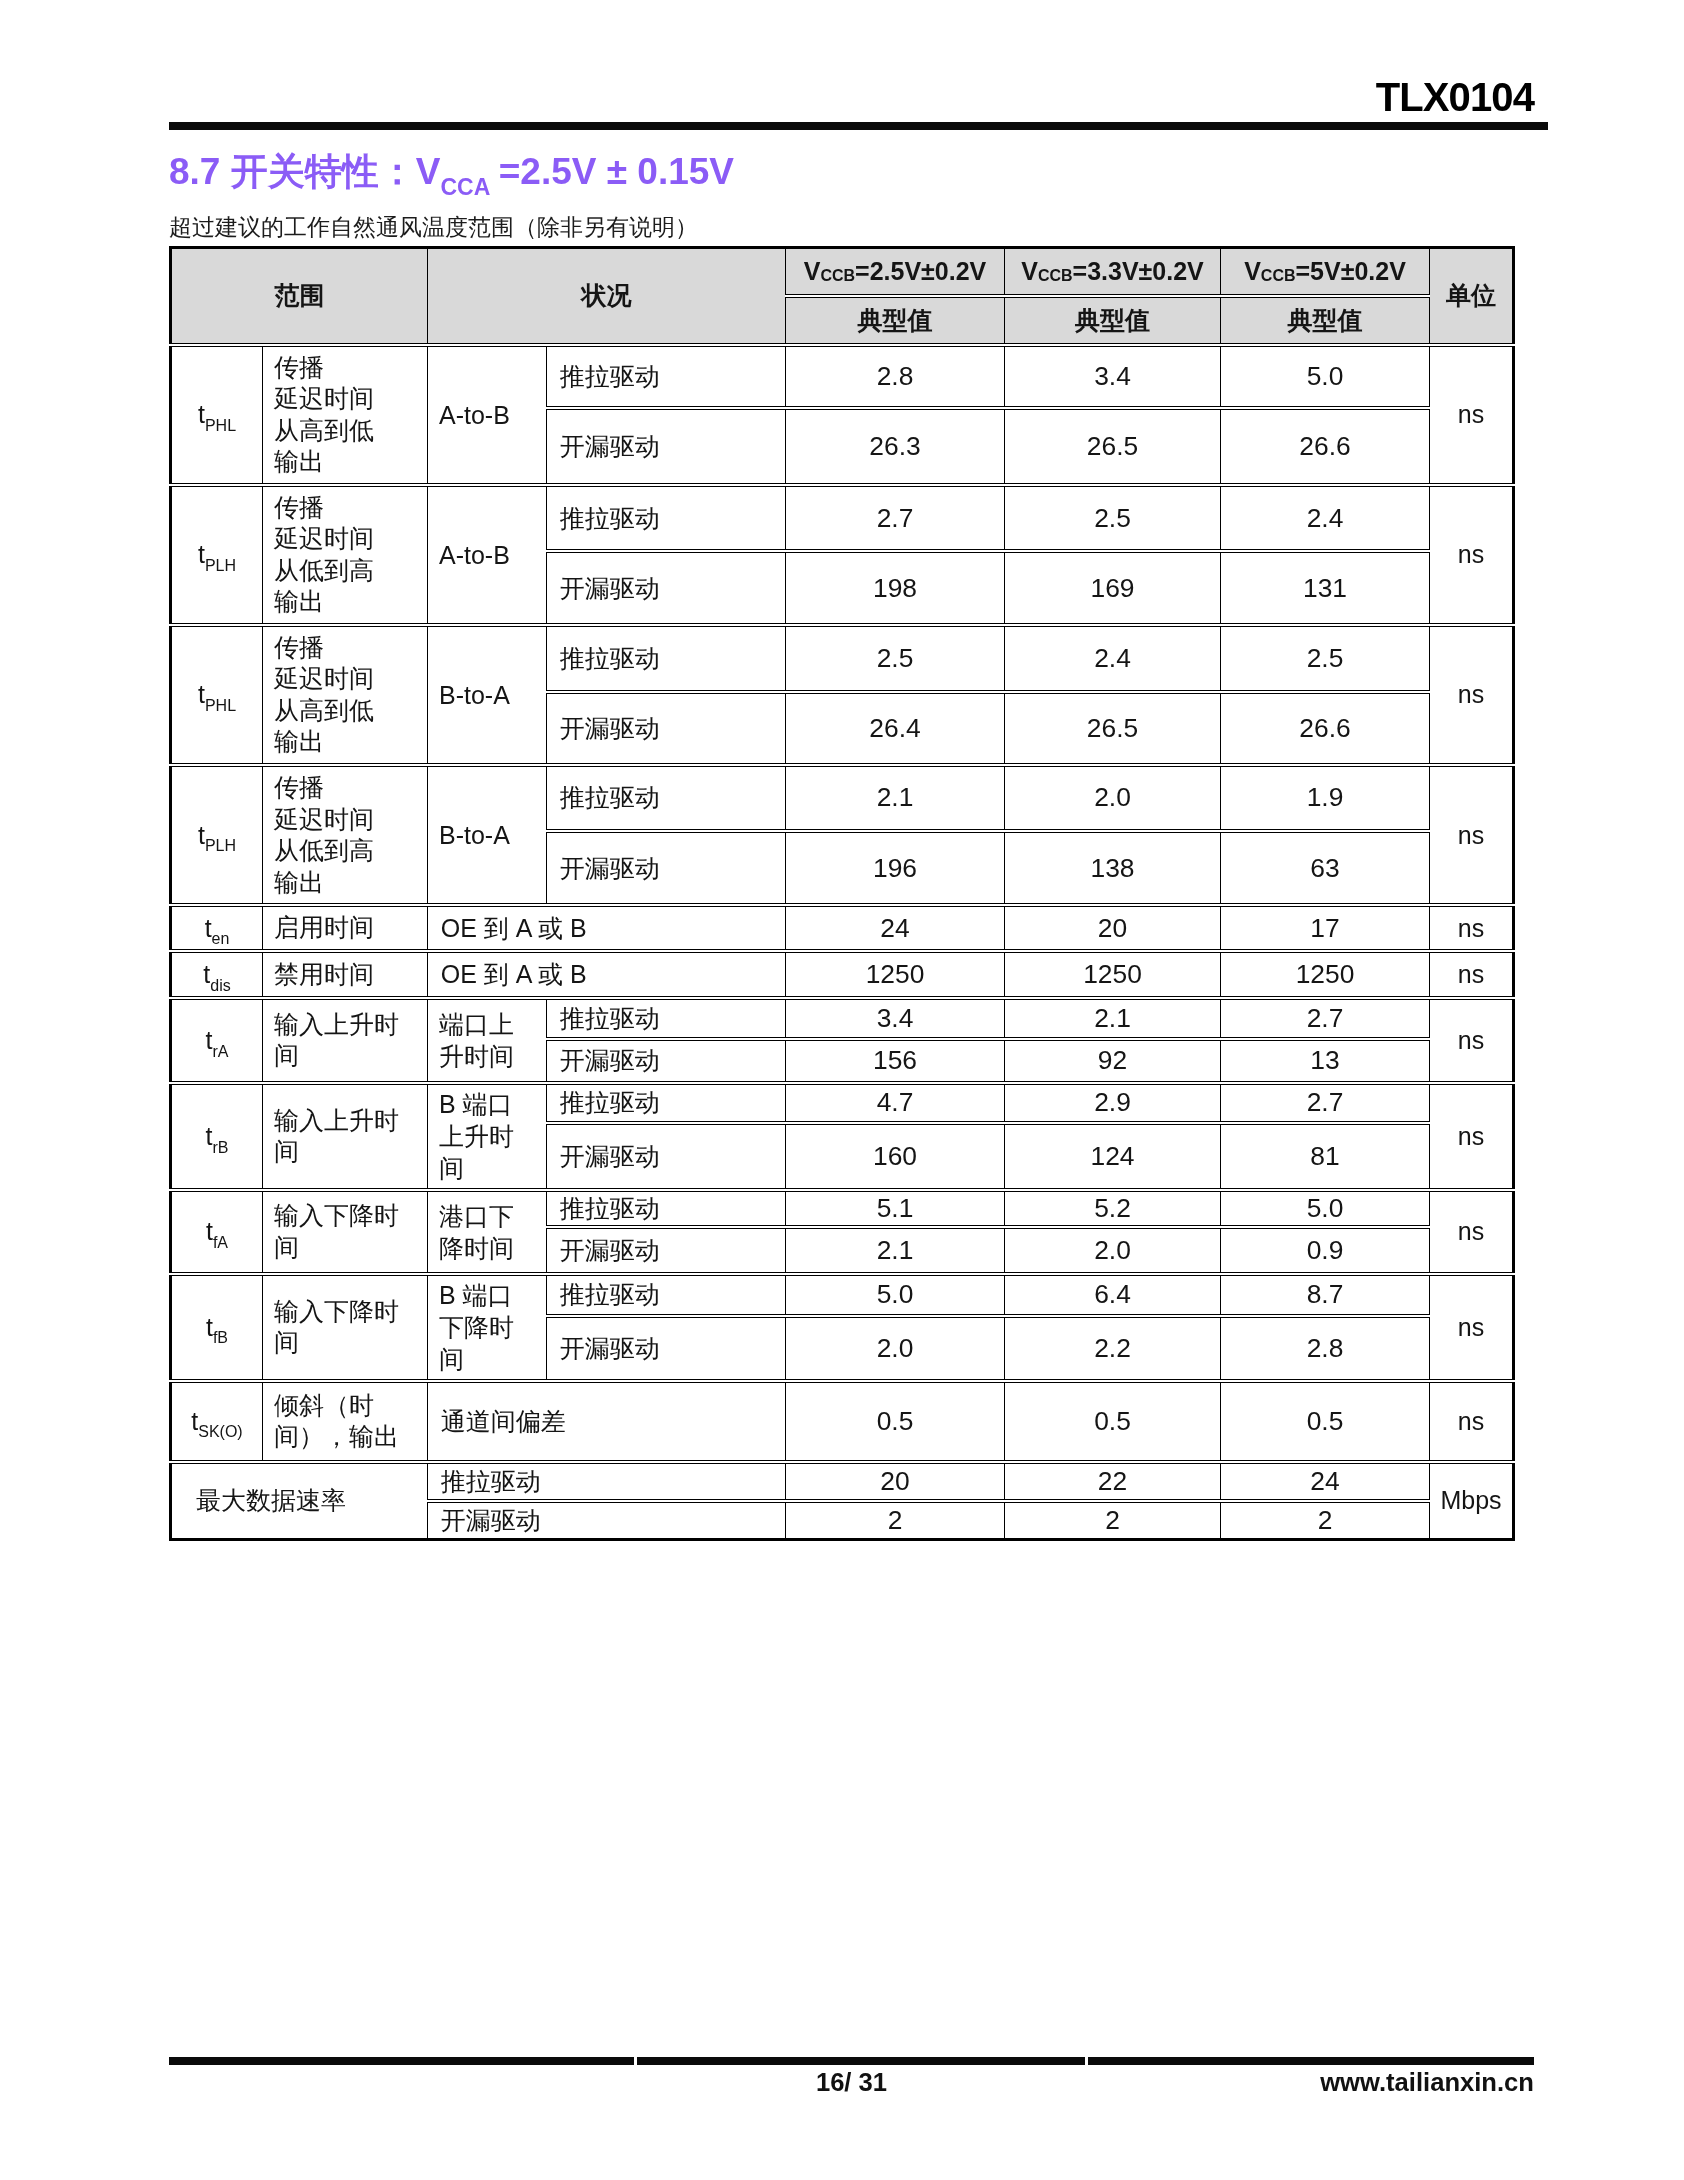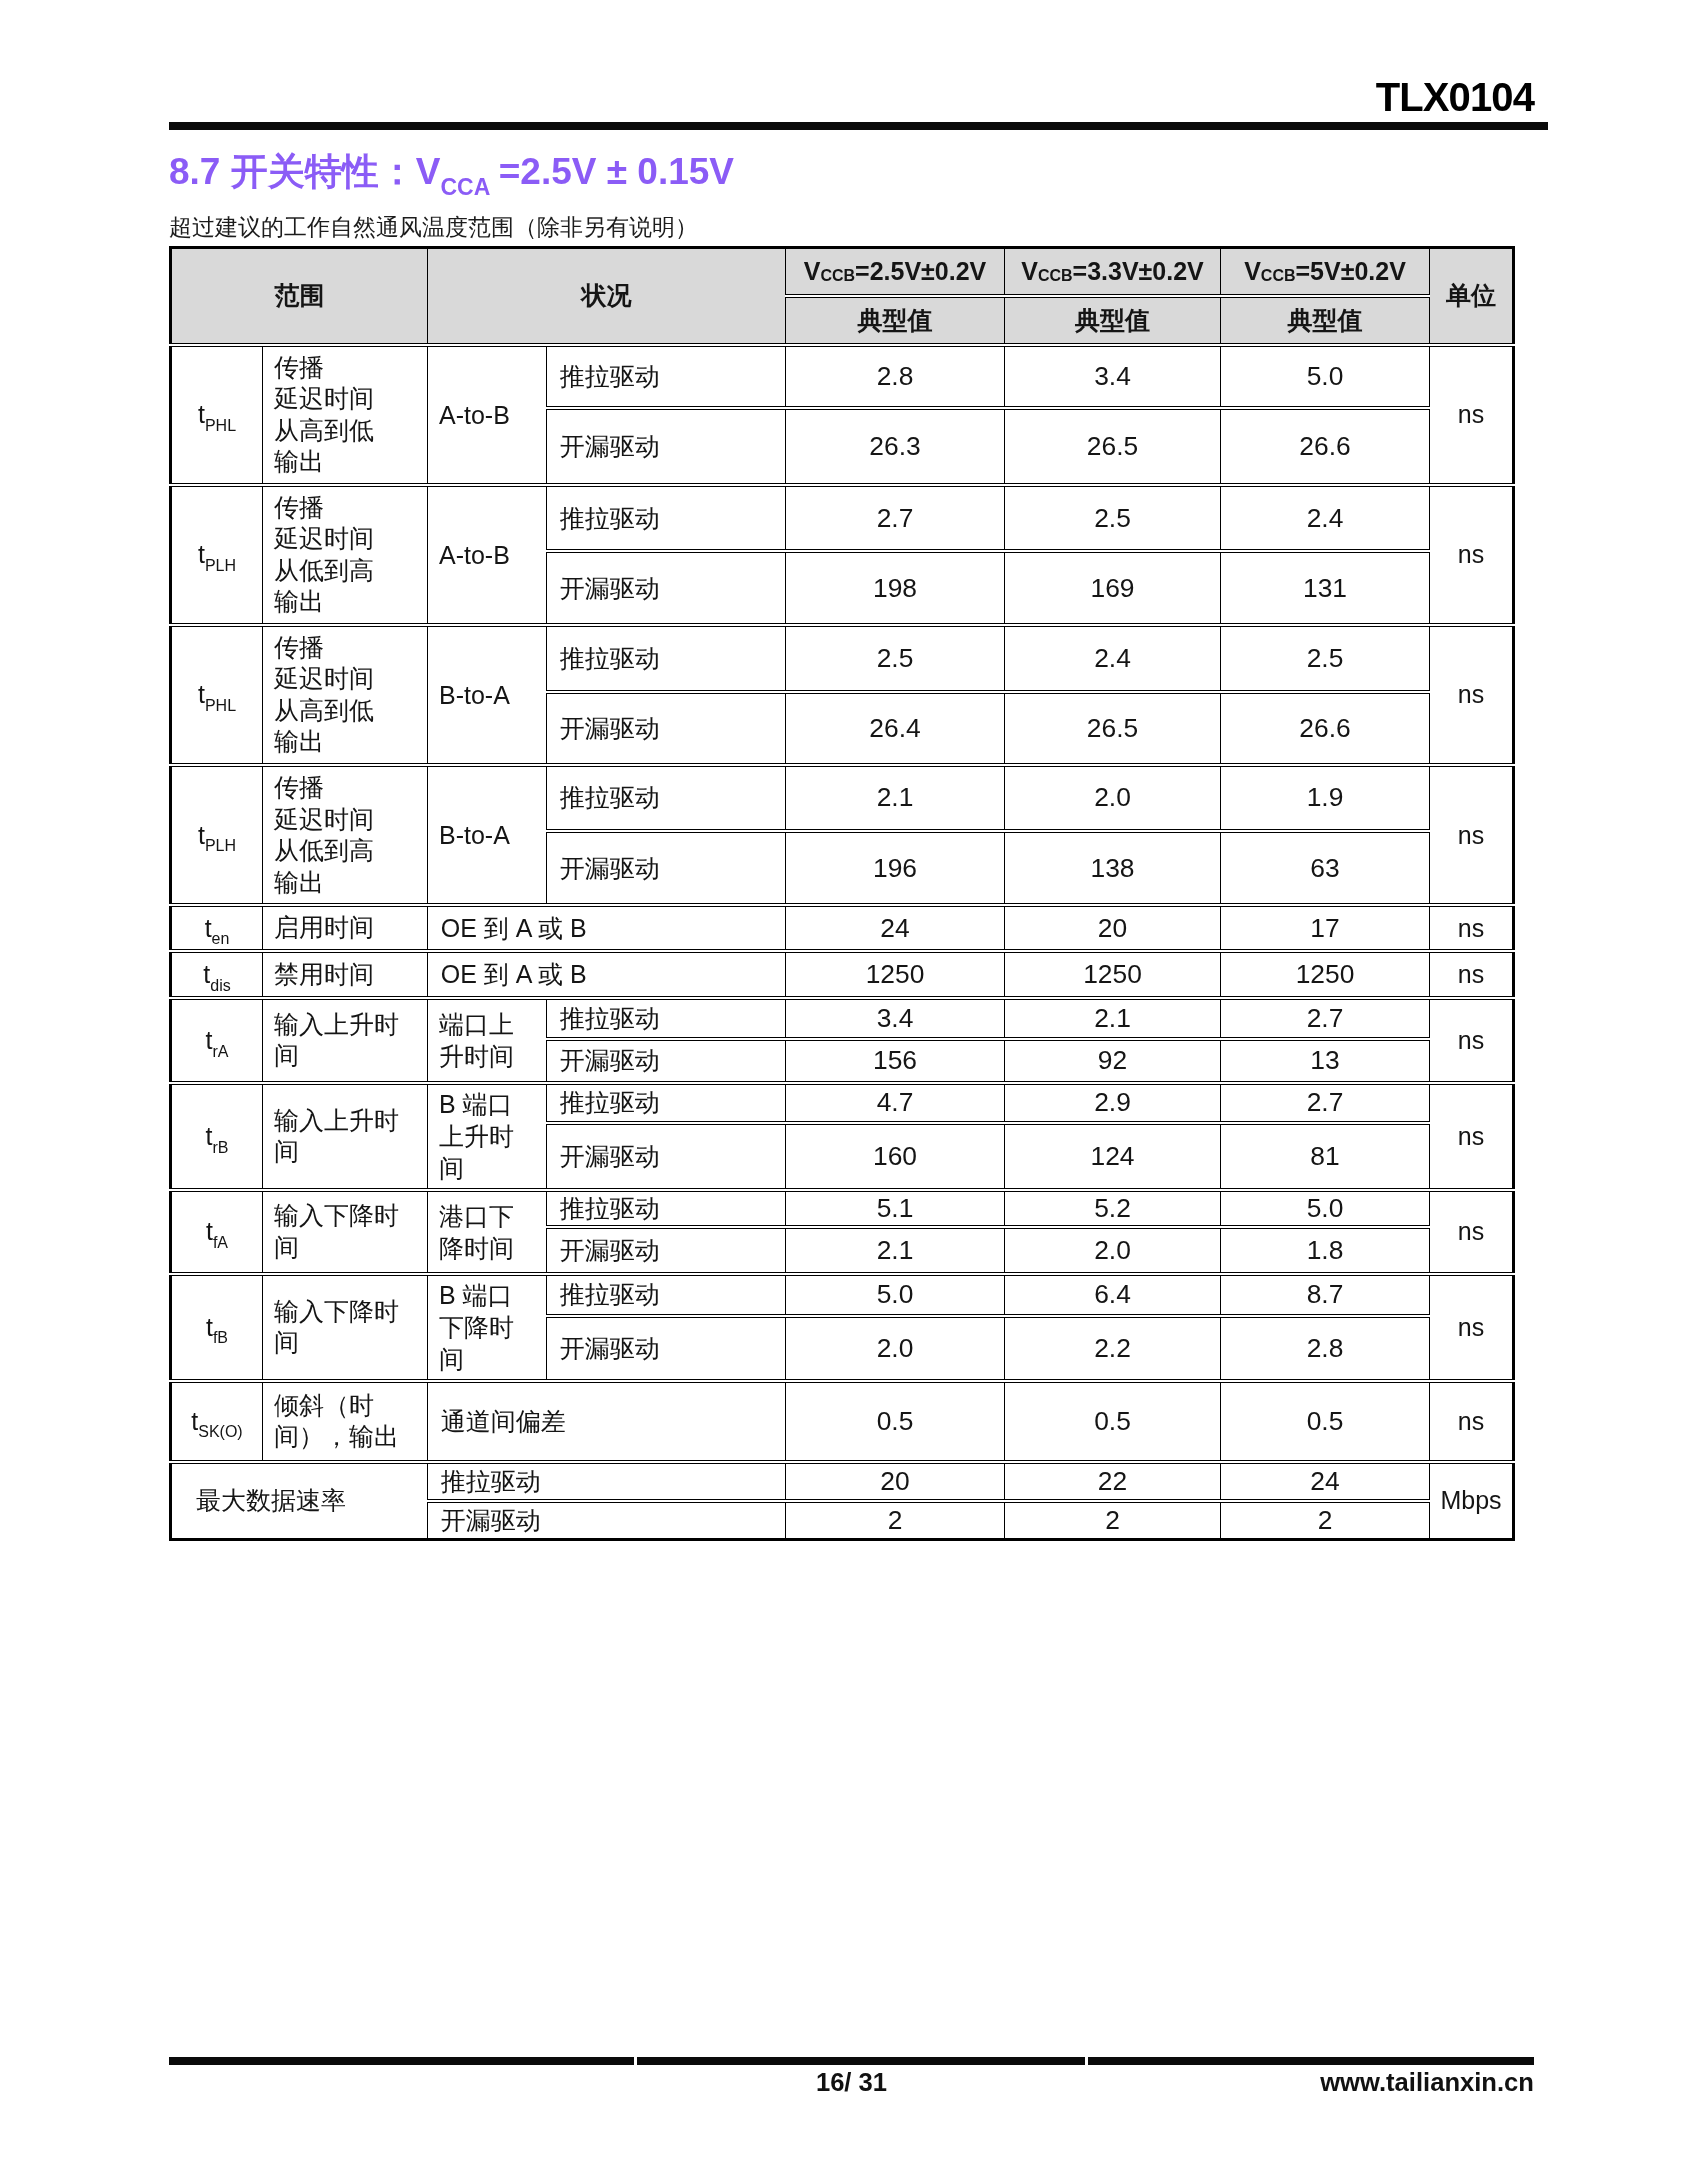--- a/index.html
+++ b/index.html
@@ -233,21 +233,21 @@
     <td class="c-cond2">推拉驱动</td>
     <td class="c-val">5.1</td>
     <td class="c-val">5.2</td>
     <td class="c-val">5.0</td>
     <td rowspan="2" class="c-unit">ns</td>
   </tr>
   <tr class="sep" style="height:47px">
     <td class="c-cond2">开漏驱动</td>
     <td class="c-val">2.1</td>
     <td class="c-val">2.0</td>
-    <td class="c-val">1.8</td>
+    <td class="c-val">0.9</td>
   </tr>
 
   <tr class="sep" style="height:40px">
     <td rowspan="2" class="c-sym"><span class="tsym"><span>t</span><sub>fB</sub></span></td>
     <td rowspan="2" class="c-desc">输入下降时
 间</td>
     <td rowspan="2" class="c-cond1">B 端口
 下降时
 间</td>
     <td class="c-cond2">推拉驱动</td>

